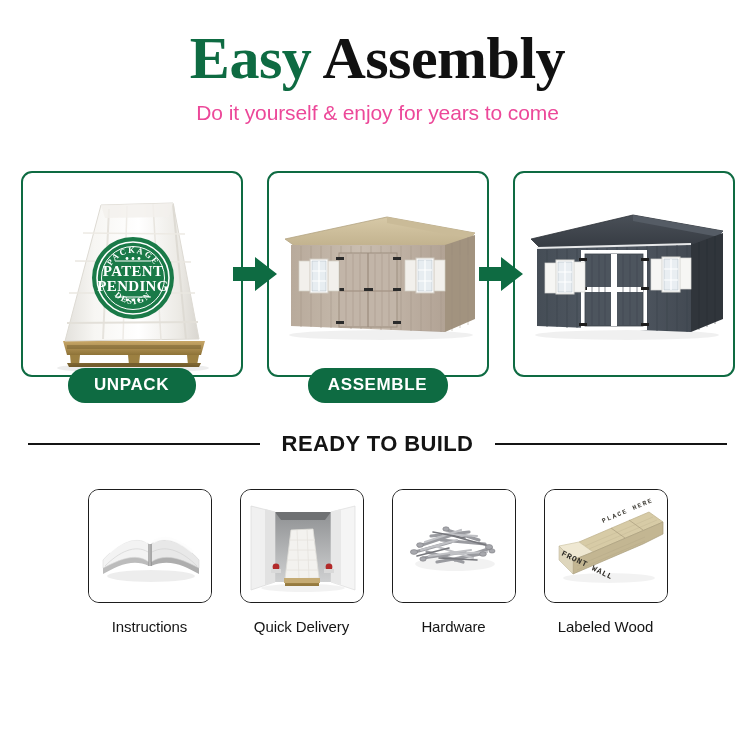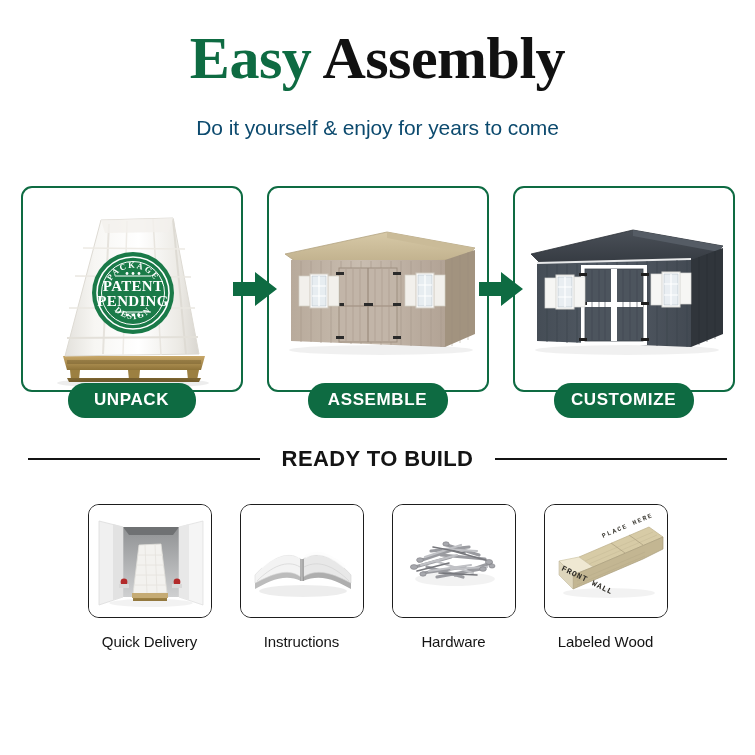--- a/index.html
+++ b/index.html
@@ -16,23 +16,23 @@
   .title {
     font-family: "Liberation Serif", serif;
     font-weight: bold;
     font-size: 60px;
     line-height: 64px;
     letter-spacing: -0.5px;
     color: #111111;
   }
   .title .green { color: #0e6b42; }
   .subtitle {
-    margin-top: 26px;
+    margin-top: 11px;
     font-size: 21px;
-    color: #0c4a6e;
+    color: #ec4899;
     letter-spacing: -0.1px;
   }
 
   
   .steps {
     position: relative;
     margin-top: 46px;
     display: flex;
     justify-content: center;
     gap: 24px;
@@ -393,31 +393,58 @@
             <rect x="149" y="86" width="14" height="31" fill="#e9eef2" stroke="#b6c0c7" stroke-width="0.6"></rect>
             <g stroke="#ffffff" stroke-width="1.2">
               <line x1="156" y1="86" x2="156" y2="117"></line>
               <line x1="149" y1="96" x2="163" y2="96"></line>
                 <line x1="149" y1="107" x2="163" y2="107"></line>
             </g>
             <ellipse cx="112" cy="162" rx="92" ry="5" fill="#000" opacity="0.06"></ellipse>
           </svg>
         </div>
       </div>
-      <div class="step-label wide">CUSTOMIZE</div>
     </div>
   </div>
 
   <div class="divider">
     <div class="rule"></div>
     <div class="dtitle">READY TO BUILD</div>
     <div class="rule"></div>
   </div>
 
   <div class="features">
+
+    <div class="feature">
+      <div class="feature-card">
+        <svg viewBox="0 0 124 114" width="124" height="114">
+          <rect x="0" y="0" width="124" height="114" fill="#ffffff"></rect>
+          <ellipse cx="62" cy="86" rx="44" ry="6" fill="#000" opacity="0.07"></ellipse>
+
+          <path d="M14,72 C28,58 44,50 60,58 L60,76 C44,68 28,76 14,84 Z" fill="#bcbcbc"></path>
+
+          <path d="M110,72 C96,58 80,50 62,58 L62,76 C80,68 96,76 110,84 Z" fill="#aeaeae"></path>
+
+          <path d="M14,70 C28,54 46,44 60,54 L60,72 C46,62 30,70 14,78 Z" fill="#f3f3f3" stroke="#dcdcdc" stroke-width="0.6"></path>
+
+          <path d="M110,70 C96,54 78,44 62,54 L62,72 C78,62 94,70 110,78 Z" fill="#e8e8e8" stroke="#d4d4d4" stroke-width="0.6"></path>
+
+          <path d="M20,62 C34,50 48,44 59,52" fill="none" stroke="#ffffff" stroke-width="3" opacity="0.9"></path>
+          <path d="M104,62 C90,50 76,44 64,52" fill="none" stroke="#fdfdfd" stroke-width="3" opacity="0.8"></path>
+          <path d="M60,54 L60,76" stroke="#9a9a9a" stroke-width="1.4"></path>
+          <path d="M62,54 L62,76" stroke="#8d8d8d" stroke-width="1.4"></path>
+
+          <g stroke="#cfcfcf" stroke-width="0.6" fill="none">
+            <path d="M16,76 C30,62 46,54 59,62"></path>
+            <path d="M108,76 C94,62 78,54 63,62"></path>
+          </g>
+        </svg>
+      </div>
+      <div class="feature-label">Instructions</div>
+    </div>
 
     <div class="feature">
       <div class="feature-card">
         <svg viewBox="0 0 124 114" width="124" height="114">
           <defs>
             <linearGradient id="truckIn" x1="0" y1="0" x2="0" y2="1">
               <stop offset="0%" stop-color="#8f9193"></stop>
               <stop offset="100%" stop-color="#cfd0d1"></stop>
             </linearGradient>
           </defs>
@@ -444,48 +471,20 @@
           <rect x="44" y="93" width="34" height="3" fill="#9c8043"></rect>
 
           <circle cx="35" cy="77" r="3.4" fill="#b22a2a"></circle>
           <circle cx="88" cy="77" r="3.4" fill="#b22a2a"></circle>
           <rect x="30" y="79" width="10" height="4" fill="#d9d9d9"></rect>
           <rect x="83" y="79" width="10" height="4" fill="#d9d9d9"></rect>
           <ellipse cx="62" cy="98" rx="42" ry="4" fill="#000" opacity="0.05"></ellipse>
         </svg>
       </div>
       <div class="feature-label">Quick Delivery</div>
-    </div>
-
-    <div class="feature">
-      <div class="feature-card">
-        <svg viewBox="0 0 124 114" width="124" height="114">
-          <rect x="0" y="0" width="124" height="114" fill="#ffffff"></rect>
-          <ellipse cx="62" cy="86" rx="44" ry="6" fill="#000" opacity="0.07"></ellipse>
-
-          <path d="M14,72 C28,58 44,50 60,58 L60,76 C44,68 28,76 14,84 Z" fill="#bcbcbc"></path>
-
-          <path d="M110,72 C96,58 80,50 62,58 L62,76 C80,68 96,76 110,84 Z" fill="#aeaeae"></path>
-
-          <path d="M14,70 C28,54 46,44 60,54 L60,72 C46,62 30,70 14,78 Z" fill="#f3f3f3" stroke="#dcdcdc" stroke-width="0.6"></path>
-
-          <path d="M110,70 C96,54 78,44 62,54 L62,72 C78,62 94,70 110,78 Z" fill="#e8e8e8" stroke="#d4d4d4" stroke-width="0.6"></path>
-
-          <path d="M20,62 C34,50 48,44 59,52" fill="none" stroke="#ffffff" stroke-width="3" opacity="0.9"></path>
-          <path d="M104,62 C90,50 76,44 64,52" fill="none" stroke="#fdfdfd" stroke-width="3" opacity="0.8"></path>
-          <path d="M60,54 L60,76" stroke="#9a9a9a" stroke-width="1.4"></path>
-          <path d="M62,54 L62,76" stroke="#8d8d8d" stroke-width="1.4"></path>
-
-          <g stroke="#cfcfcf" stroke-width="0.6" fill="none">
-            <path d="M16,76 C30,62 46,54 59,62"></path>
-            <path d="M108,76 C94,62 78,54 63,62"></path>
-          </g>
-        </svg>
-      </div>
-      <div class="feature-label">Instructions</div>
     </div>
 
     <div class="feature">
       <div class="feature-card">
         <svg viewBox="0 0 124 114" width="124" height="114">
           <rect x="0" y="0" width="124" height="114" fill="#ffffff"></rect>
           <ellipse cx="62" cy="74" rx="40" ry="7" fill="#000" opacity="0.05"></ellipse>
           <g stroke-linecap="round">
             <g stroke="#9a9ba0" stroke-width="3.2">
               <line x1="22" y1="62" x2="58" y2="52"></line>

